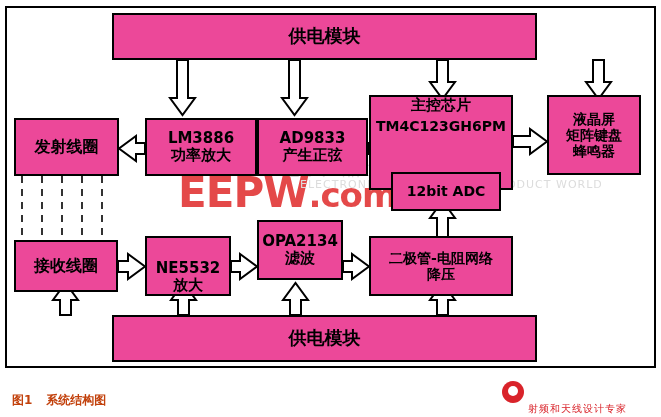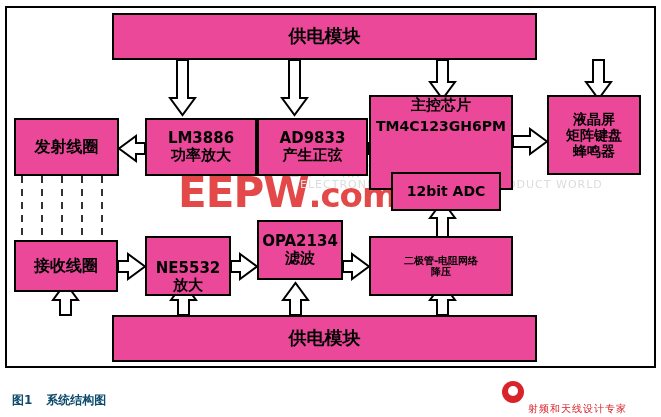--- a/index.html
+++ b/index.html
@@ -89,21 +89,21 @@
     letter-spacing: 1px;
     z-index: 2;
     white-space: nowrap;
   }
   
   #caption {
     position: absolute;
     left: 12px;
     top: 392px;
     font-size: 12px;
-    color: #0c4a6e;
+    color: #c2410c;
     font-weight: bold;
     white-space: nowrap;
     z-index: 4;
     font-family: "DejaVu Sans", sans-serif;
   }
   #caption .num { margin-right: 14px; }
   
   #logo {
     position: absolute;
     left: 502px;
@@ -293,21 +293,21 @@
   <div class="box" id="ne5532" style="left:145px; top:236px; width:86px; height:60px; font-size:15px; font-weight:bold;justify-content:flex-end;">
     <span class="ln">NE5532</span>
     <span class="ln">放大</span>
   </div>
 
   <div class="box" id="opa2134" style="left:257px; top:220px; width:86px; height:60px; font-size:15px; font-weight:bold;">
     <span class="ln">OPA2134</span>
     <span class="ln">滤波</span>
   </div>
 
-  <div class="box" id="diode" style="left:369px; top:236px; width:144px; height:60px; font-size:10px; font-weight:bold;">
+  <div class="box" id="diode" style="left:369px; top:236px; width:144px; height:60px; font-size:14px; font-weight:bold;">
     <span class="ln">二极管-电阻网络</span>
     <span class="ln">降压</span>
   </div>
 
   <div class="box" id="power-bottom" style="left:112px; top:315px; width:425px; height:47px; font-size:18px; font-weight:bold;">
     <span class="ln">供电模块</span>
   </div>
 
   <div id="caption">
     <span class="num">图1</span><span>系统结构图</span>

